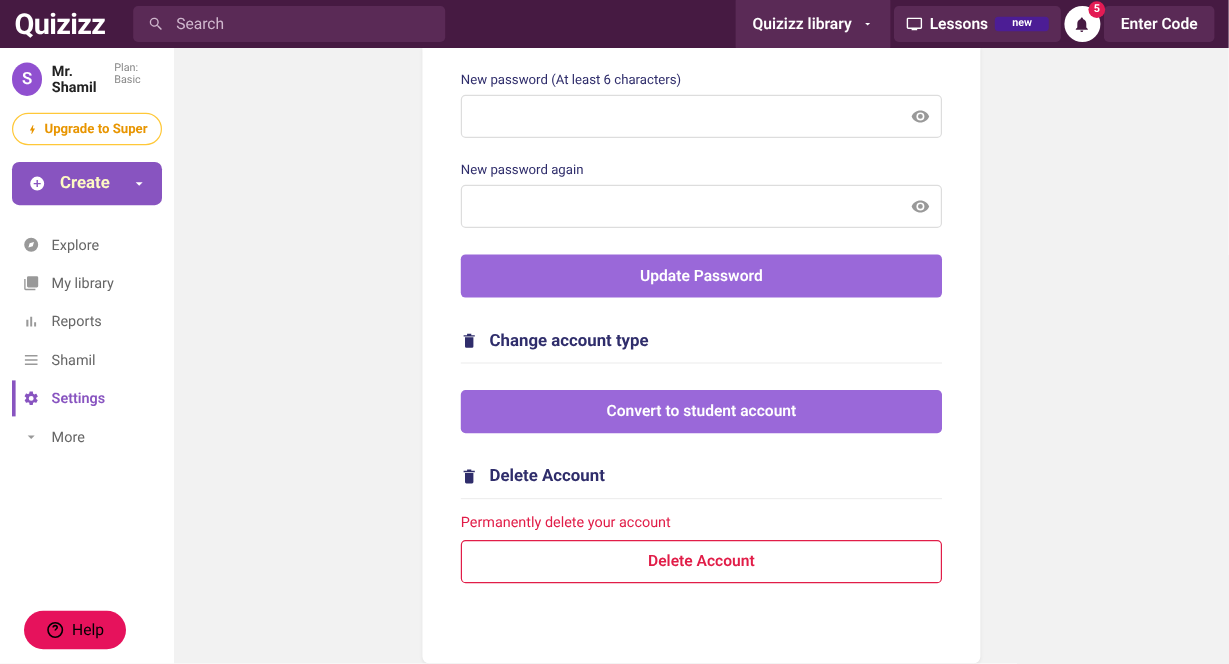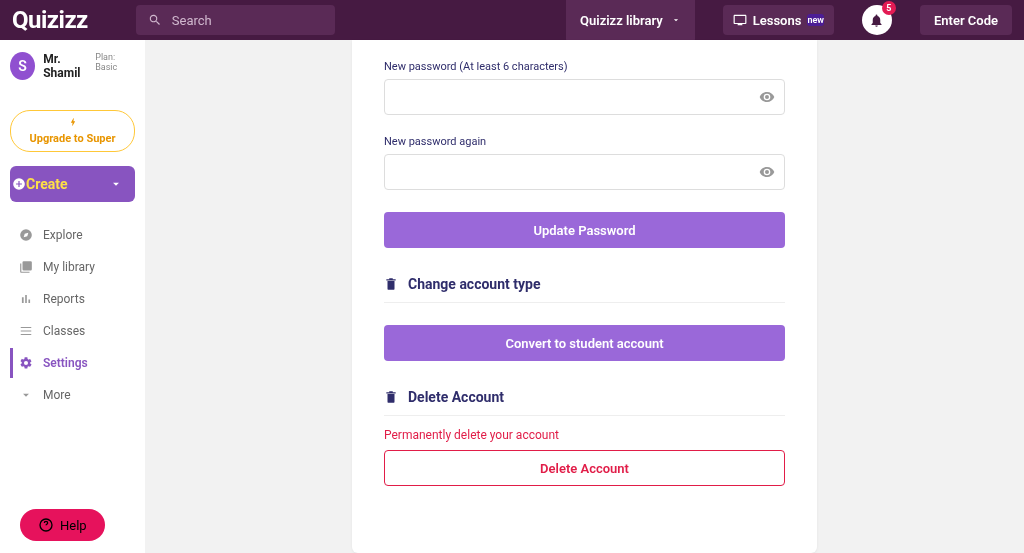--- a/index.html
+++ b/index.html
@@ -1,41 +1,41 @@
 <!DOCTYPE html>
 <html><head>
   <meta charset="utf-8">
   <style>
     * { margin: 0; padding: 0; box-sizing: border-box; font-family: -apple-system, BlinkMacSystemFont, "Segoe UI", Roboto, sans-serif; }
     body { background: #ffffff; width: 1024px; height: 553px; overflow: hidden; }
     
-    .topbar { background: #461a42; height: 40px; display: flex; align-items: center; padding: 0 12px; gap: 28px; }
+    .topbar { background: #461a42; height: 40px; display: flex; align-items: center; padding: 0 12px; gap: 3px; }
     .logo { color: #fff; font-size: 24px; font-weight: 700; letter-spacing: -0.5px; padding-right: 20px; }
     .search-box { flex: 1; background: #5a2a56; height: 30px; border-radius: 4px; display: flex; align-items: center; padding: 0 12px; gap: 10px; max-width: 480px; }
     .search-box svg { width: 14px; height: 14px; fill: #d0b8ce; }
     .search-box span { color: #d0b8ce; font-size: 13px; }
     .spacer { flex: 1; }
     .lib-btn { background: #5a2a56; color: #fff; height: 46px; padding: 0 14px; border-radius: 4px; display: flex; align-items: center; gap: 8px; font-size: 13px; font-weight: 600; cursor: pointer; }
     .lessons-btn { background: #5a2a56; color: #fff; height: 30px; padding: 0 10px; border-radius: 4px; display: flex; align-items: center; gap: 6px; font-size: 13px; font-weight: 600; cursor: pointer; }
-    .new-badge { background: #4c1d95; color: #fff; font-size: 9px; padding: 1px 0; border-radius: 3px; font-weight: 600; }
+    .new-badge { background: #4c1d95; color: #fff; font-size: 9px; padding: 1px 14px; border-radius: 3px; font-weight: 600; }
     .bell-wrap { background: #fff; width: 30px; height: 30px; border-radius: 50%; display: flex; align-items: center; justify-content: center; position: relative; cursor: pointer; }
     .bell-wrap svg { width: 15px; height: 15px; fill: #461a42; }
     .notif-count { position: absolute; top: -4px; right: -4px; background: #e31b54; color: #fff; font-size: 9px; width: 14px; height: 14px; border-radius: 50%; display: flex; align-items: center; justify-content: center; font-weight: 700; }
     .enter-code-btn { background: #5a2a56; color: #fff; height: 30px; padding: 0 14px; border-radius: 4px; display: flex; align-items: center; font-size: 13px; font-weight: 600; cursor: pointer; }
     
     .layout { display: flex; height: calc(553px - 40px); }
     .sidebar { width: 145px; background: #fff; padding: 10px 10px; display: flex; flex-direction: column; gap: 4px; }
     .user-row { display: flex; align-items: center; gap: 8px; padding: 2px 0; }
     .avatar { width: 28px; height: 28px; background: #9050d0; color: #fff; border-radius: 50%; display: flex; align-items: center; justify-content: center; font-size: 14px; font-weight: 600; }
     .user-info { display: flex; flex-direction: row; }
     .user-name { font-size: 12px; font-weight: 700; color: #222; }
     .user-plan { font-size: 9px; color: #888; }
-    .upgrade-btn { border: 1px solid #ffc838; color: #e89500; font-size: 11px; font-weight: 700; padding: 6px 10px; border-radius: 20px; display: flex; align-items: center; justify-content: center; gap: 5px; margin-top: 24px; cursor: pointer; flex-direction: column; }
+    .upgrade-btn { border: 1px solid #ffc838; color: #e89500; font-size: 11px; font-weight: 700; padding: 6px 10px; border-radius: 20px; display: flex; align-items: center; justify-content: center; gap: 5px; margin-top: 8px; cursor: pointer; }
     .upgrade-btn svg { width: 10px; height: 10px; fill: #e89500; }
-    .create-btn { background: #8854c0; color: #fde047; font-size: 14px; font-weight: 700; padding: 10px 2px; border-radius: 6px; display: flex; align-items: center; gap: 0; margin-top: 10px; cursor: pointer; position: relative; }
+    .create-btn { background: #8854c0; color: #fef9c3; font-size: 14px; font-weight: 700; padding: 10px 14px; border-radius: 6px; display: flex; align-items: center; gap: 12px; margin-top: 10px; cursor: pointer; position: relative; }
     .create-btn svg { width: 14px; height: 14px; fill: #fff; }
     .create-btn .chev { position: absolute; right: 12px; }
     .nav { margin-top: 14px; display: flex; flex-direction: column; gap: 2px; }
     .nav-item { display: flex; align-items: center; gap: 10px; padding: 8px 6px; font-size: 12px; color: #666; cursor: pointer; border-left: 3px solid transparent; }
     .nav-item svg { width: 14px; height: 14px; fill: #999; }
     .nav-item.active { color: #8854c0; border-left-color: #8854c0; font-weight: 600; }
     .nav-item.active svg { fill: #8854c0; }
     .help-btn { position: absolute; bottom: 12px; left: 20px; background: #e6125c; color: #000; padding: 8px 18px; border-radius: 20px; display: flex; align-items: center; gap: 6px; font-size: 13px; font-weight: 400; cursor: pointer; }
     .help-btn svg { width: 16px; height: 16px; stroke: #000; fill: none; }
     
@@ -126,21 +126,21 @@
       <div class="nav-item">
         <svg viewBox="0 0 24 24">
             <path d="M5 9.2h3V19H5zM10.6 5h2.8v14h-2.8zM16.2 13H19v6h-2.8z"></path>
           </svg>
         <span>Reports</span>
       </div>
       <div class="nav-item">
         <svg viewBox="0 0 24 24">
             <path d="M3 5h18v2H3zm0 6h18v2H3zm0 6h18v2H3z"></path>
           </svg>
-        <span>Classes</span>
+        <span>Shamil</span>
       </div>
       <div class="nav-item active">
         <svg viewBox="0 0 24 24">
             <path d="M19.14 12.94a7.07 7.07 0 000-1.88l2.03-1.58a.5.5 0 00.12-.64l-1.92-3.32a.5.5 0 00-.61-.22l-2.39.96a7.03 7.03 0 00-1.62-.94l-.36-2.54A.5.5 0 0013.9 2h-3.84a.5.5 0 00-.49.42l-.36 2.54c-.58.24-1.12.56-1.62.94l-2.39-.96a.5.5 0 00-.61.22L2.67 8.48a.5.5 0 00.12.64l2.03 1.58a7.07 7.07 0 000 1.88l-2.03 1.58a.5.5 0 00-.12.64l1.92 3.32c.14.24.43.34.61.22l2.39-.96c.5.38 1.04.7 1.62.94l.36 2.54a.5.5 0 00.49.42h3.84a.5.5 0 00.49-.42l.36-2.54c.58-.24 1.12-.56 1.62-.94l2.39.96c.24.1.5 0 .61-.22l1.92-3.32a.5.5 0 00-.12-.64zM12 15.5A3.5 3.5 0 1115.5 12 3.5 3.5 0 0112 15.5z"></path>
           </svg>
         <span>Settings</span>
       </div>
       <div class="nav-item">
         <svg viewBox="0 0 24 24">
             <path d="M7 10l5 5 5-5z"></path>

